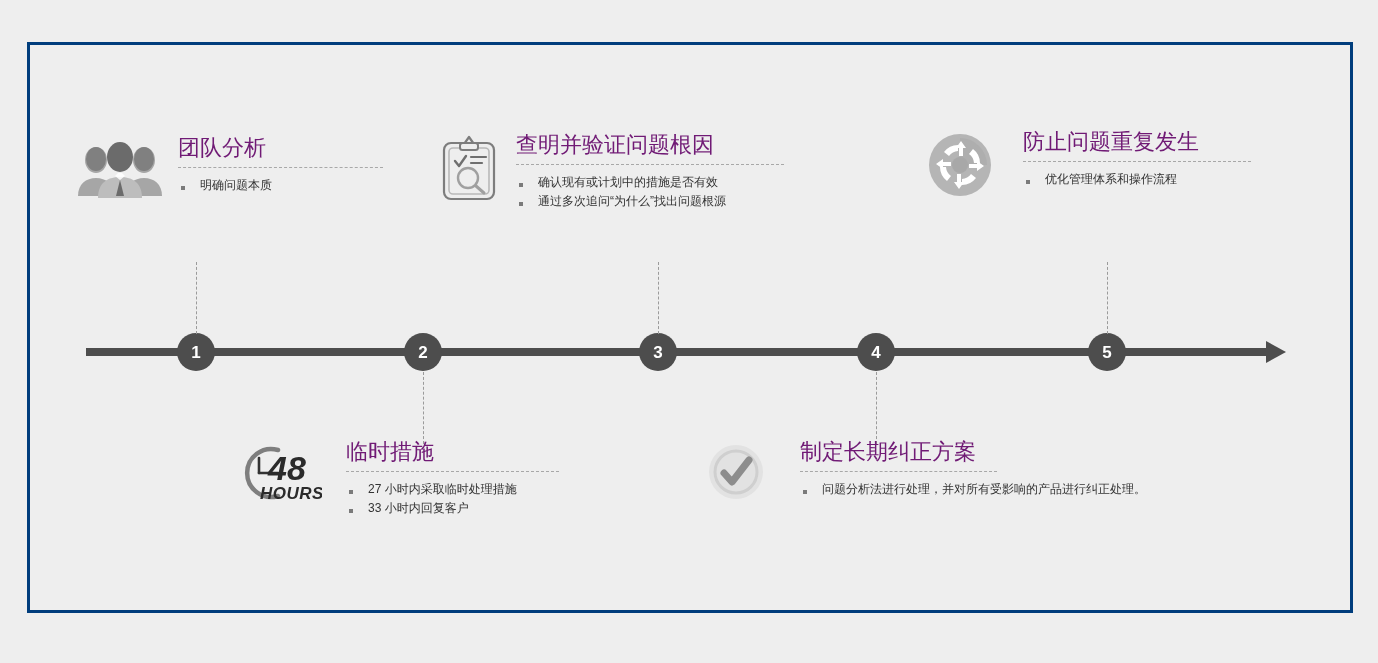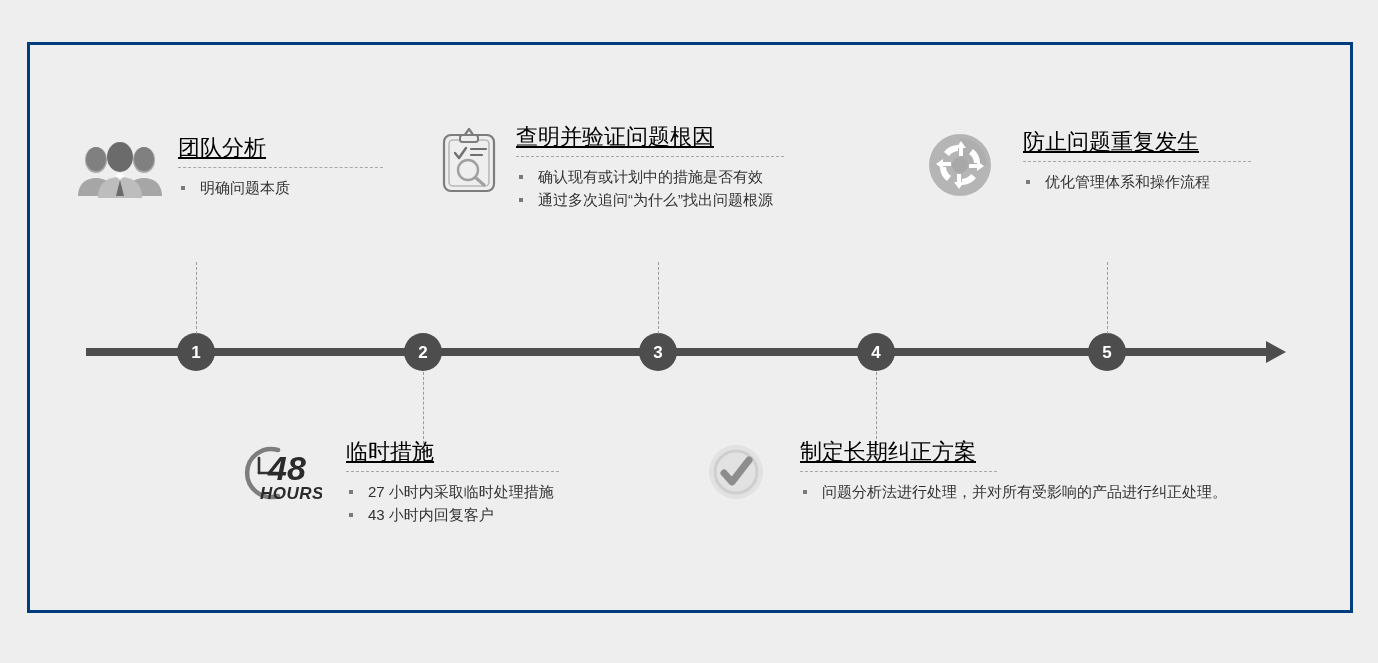--- a/index.html
+++ b/index.html
@@ -50,40 +50,39 @@
     border-left:1px dashed #9a9a9a;
     width:0;
   }
 
   
   .block{position:absolute;}
   .block-inner{display:flex;align-items:flex-start;}
   .icon-wrap{flex:0 0 auto;}
   .text-wrap{display:block;}
   .title{
-    color:#000000;
+    color:#701a75;
     font-size:22px;
     font-weight:normal;
     line-height:1.1;
     white-space:nowrap;
     margin:0 0 7px 0;
-    text-decoration:underline;
   }
   .rule{
     height:0;
     border-top:1px dashed #a8a8a8;
     margin:0 0 8px 0;
   }
   ul.bullets{
     list-style:none;margin:0;padding:0;
   }
   ul.bullets li{
     position:relative;
     padding-left:22px;
-    font-size:15px;
+    font-size:12px;
     color:#333333;
     line-height:1.55;
     white-space:nowrap;
   }
   ul.bullets li:before{
     content:"";
     position:absolute;left:3px;top:10px;
     width:4px;height:4px;background:#7a7a7a;
   }
 
@@ -141,21 +140,21 @@
       <div class="text-wrap" style="margin-left:14px;">
         <div class="title">团队分析</div>
         <div class="rule" style="width:205px;"></div>
         <ul class="bullets">
           <li>明确问题本质</li>
         </ul>
       </div>
     </div>
   </div>
 
-  <div class="block" style="left:440px;top:125px;">
+  <div class="block" style="left:440px;top:133px;">
     <div class="block-inner">
       <div class="icon-wrap" style="margin-top:2px;">
         <svg width="58" height="66" viewBox="0 0 58 66">
           <rect x="4" y="8" width="50" height="56" rx="7" fill="none" stroke="#7d7d7d" stroke-width="2.2"></rect>
           <rect x="9" y="13" width="40" height="46" rx="4" fill="none" stroke="#b9b9b9" stroke-width="1.6"></rect>
           <path d="M22 12 L29 2 L36 12 Z" fill="#eeeeee" stroke="#7d7d7d" stroke-width="2.2" stroke-linejoin="round"></path>
           <rect x="20" y="8" width="18" height="7" rx="2.5" fill="#eeeeee" stroke="#7d7d7d" stroke-width="2"></rect>
           <path d="M15 26 l4 5 l7 -10" fill="none" stroke="#6f6f6f" stroke-width="2.4" stroke-linecap="round" stroke-linejoin="round"></path>
           <line x1="31" y1="22" x2="46" y2="22" stroke="#6f6f6f" stroke-width="2.2" stroke-linecap="round"></line>
           <line x1="31" y1="28" x2="42" y2="28" stroke="#6f6f6f" stroke-width="2.2" stroke-linecap="round"></line>
@@ -212,21 +211,21 @@
           <line x1="27" y1="29" x2="27" y2="14" stroke="#333333" stroke-width="2.6" stroke-linecap="round"></line>
           <text x="36" y="36" font-family="'Liberation Sans',sans-serif" font-size="34" font-weight="bold" font-style="italic" fill="#2b2b2b">48</text>
           <text x="28" y="55" font-family="'Liberation Sans',sans-serif" font-size="17" font-weight="bold" font-style="italic" fill="#2b2b2b" letter-spacing="0.5">HOURS</text>
         </svg>
       </div>
       <div class="text-wrap" style="margin-left:24px;">
         <div class="title">临时措施</div>
         <div class="rule" style="width:213px;"></div>
         <ul class="bullets">
           <li>27 小时内采取临时处理措施</li>
-          <li>43 小时内回复客户</li>
+          <li>33 小时内回复客户</li>
         </ul>
       </div>
     </div>
   </div>
 
   <div class="block" style="left:706px;top:440px;">
     <div class="block-inner">
       <div class="icon-wrap" style="margin-top:2px;">
         <svg width="60" height="60" viewBox="0 0 60 60">
           <circle cx="30" cy="30" r="27" fill="#e2e2e2"></circle>

